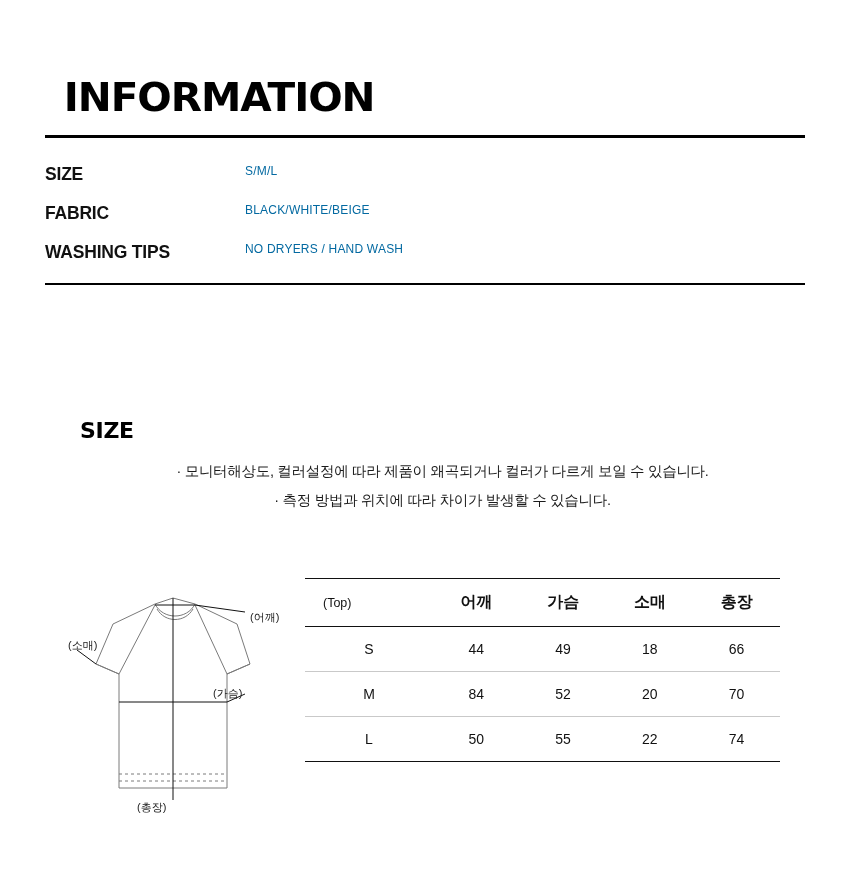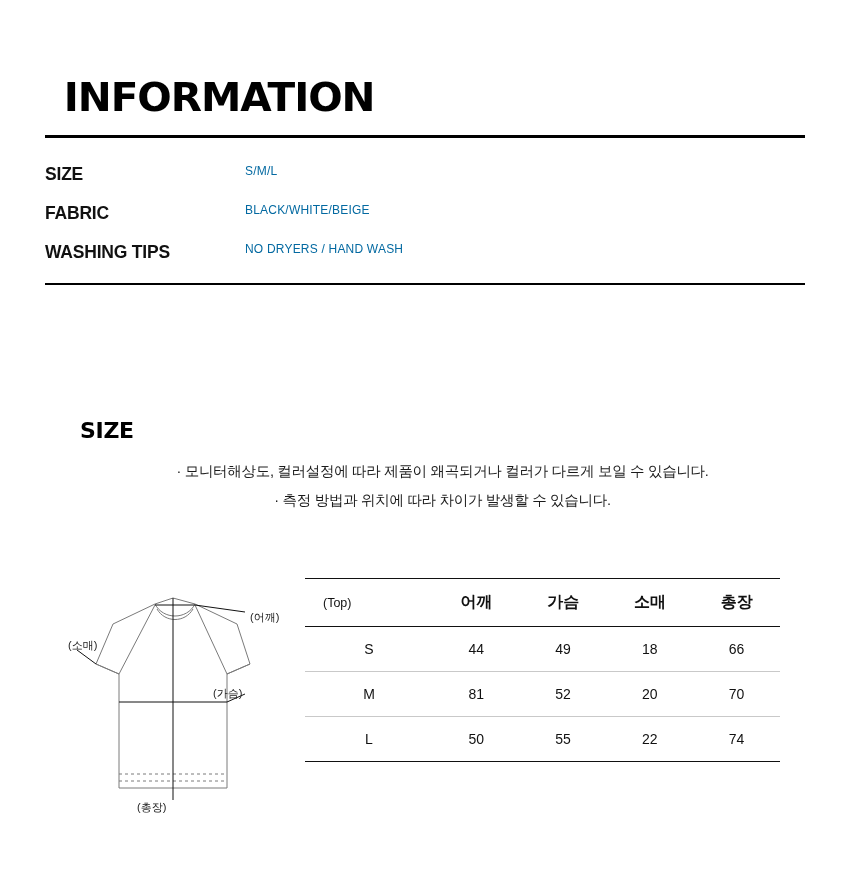--- a/index.html
+++ b/index.html
@@ -250,21 +250,21 @@
       <tbody>
         <tr>
           <td class="first-col">S</td>
           <td>44</td>
           <td>49</td>
           <td>18</td>
           <td>66</td>
         </tr>
         <tr>
           <td class="first-col">M</td>
-          <td>81</td>
+          <td>84</td>
           <td>52</td>
           <td>20</td>
           <td>70</td>
         </tr>
         <tr>
           <td class="first-col">L</td>
           <td>50</td>
           <td>55</td>
           <td>22</td>
           <td>74</td>

